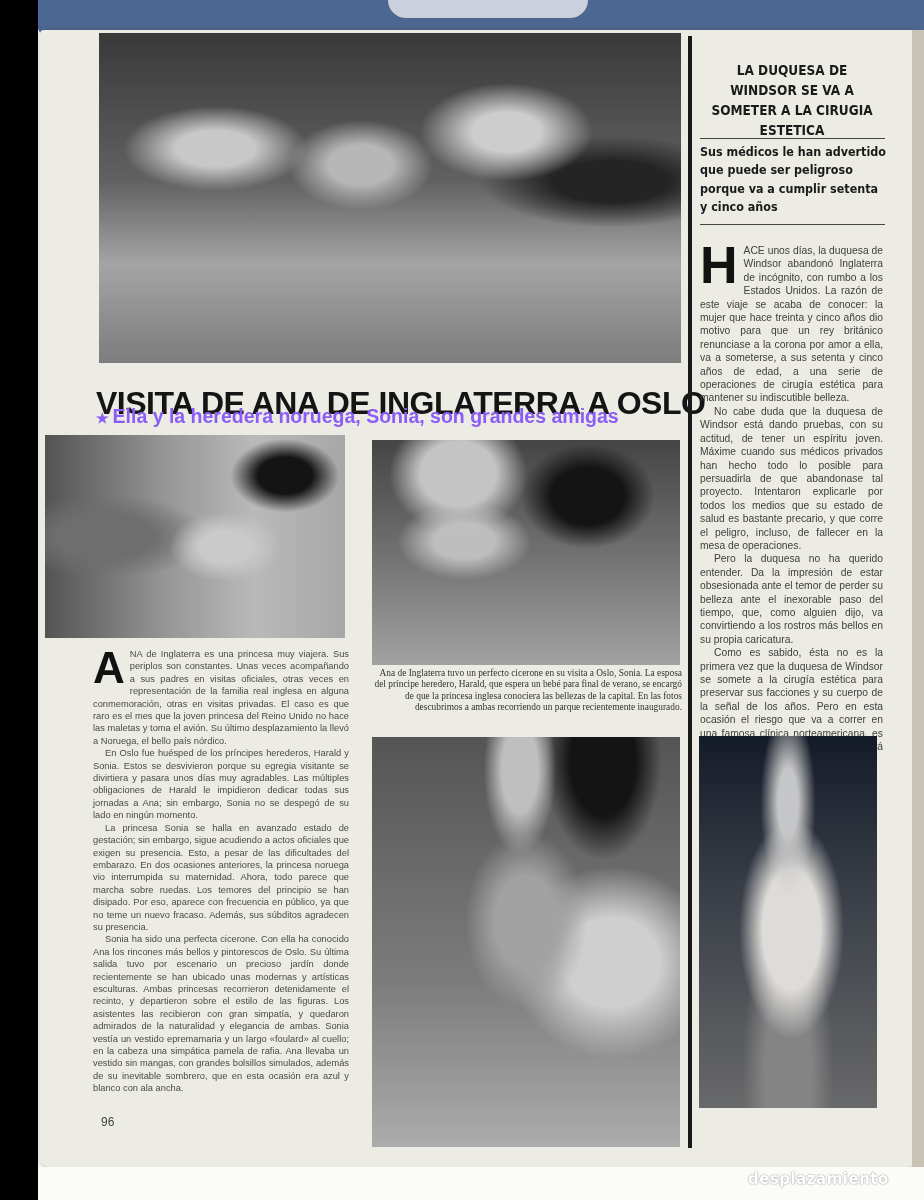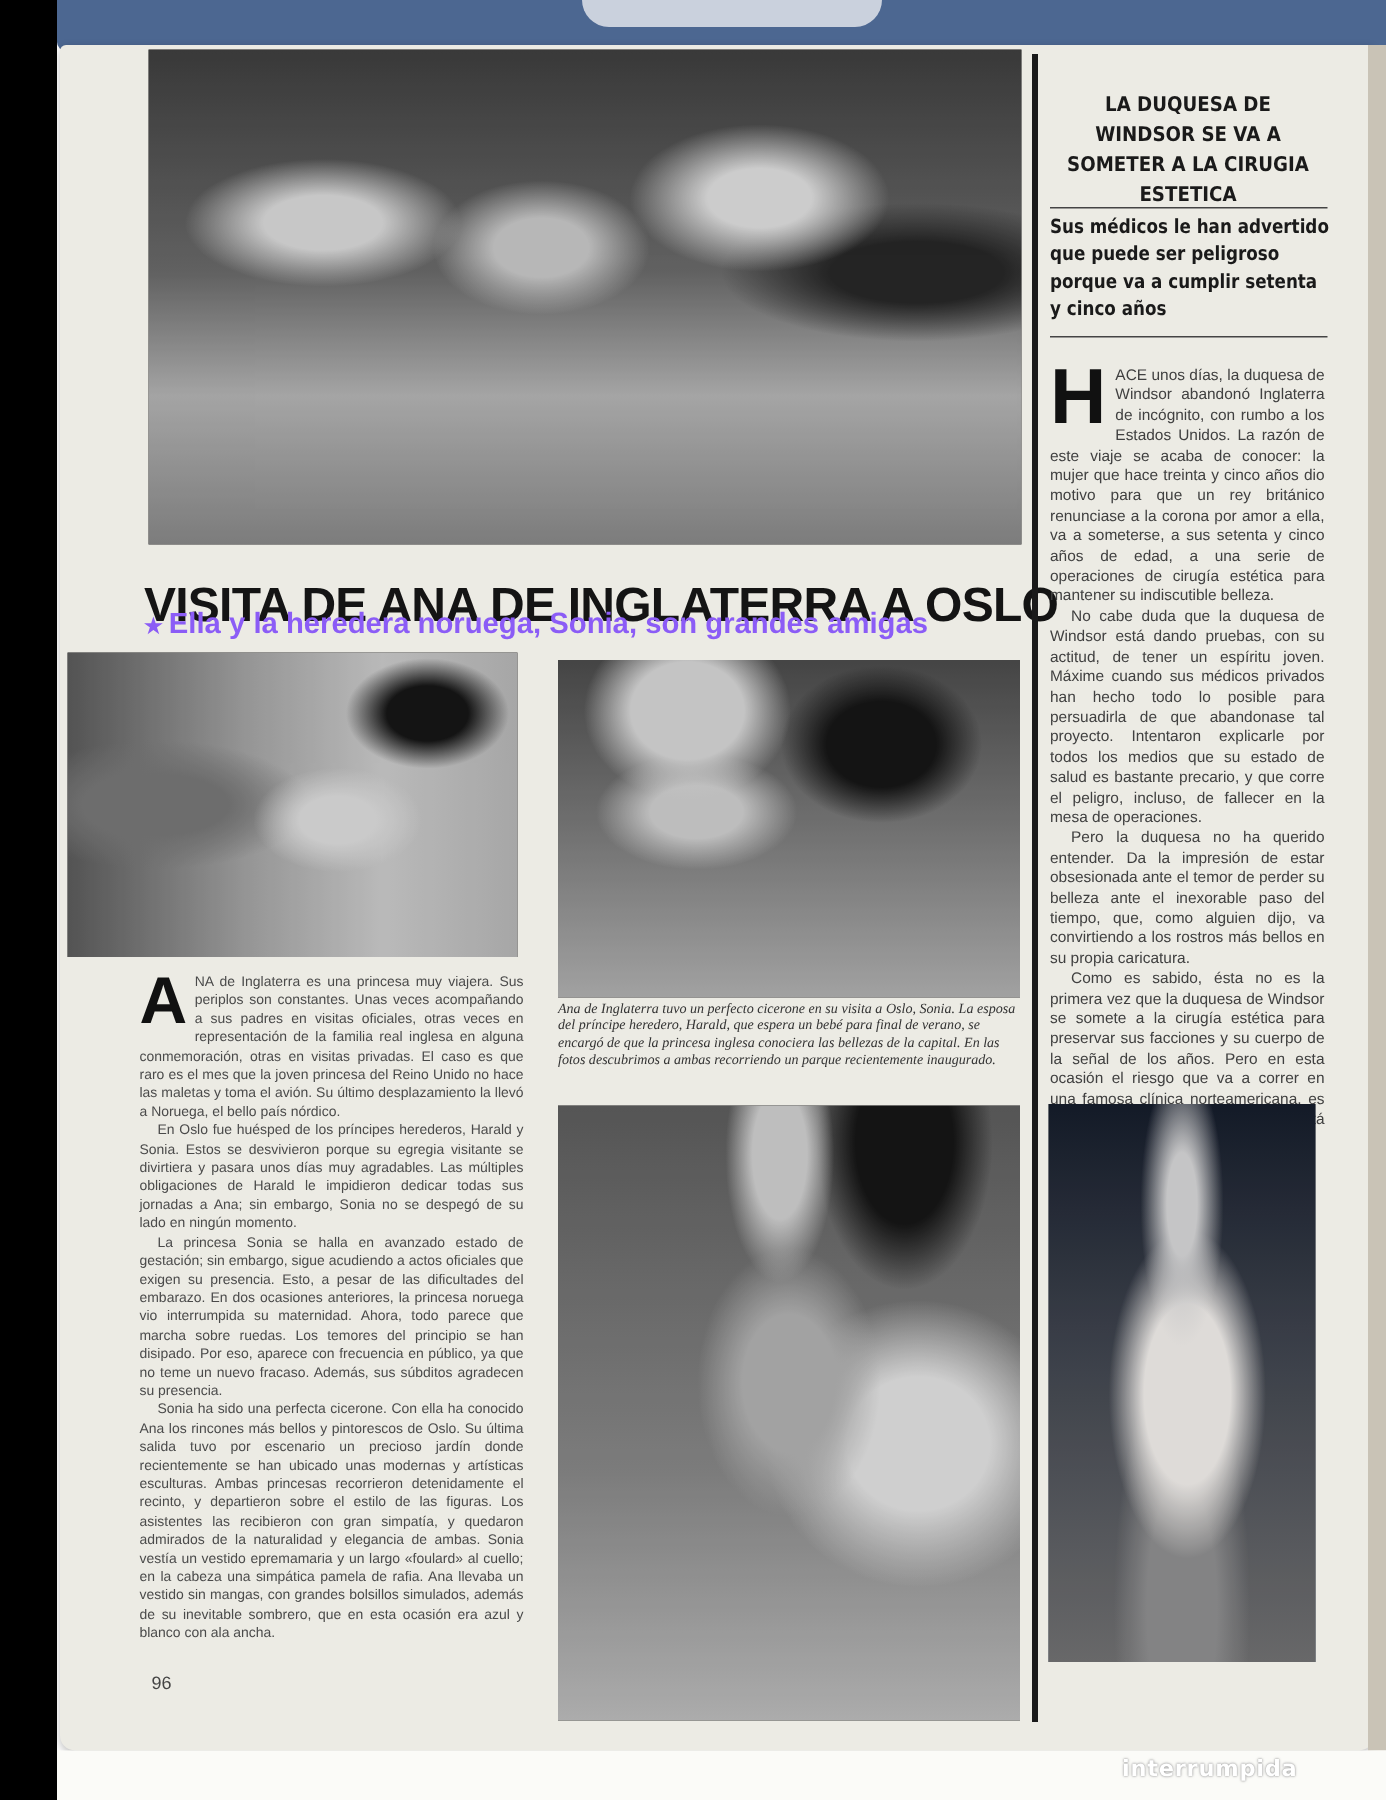--- a/index.html
+++ b/index.html
@@ -15,21 +15,21 @@
       radial-gradient(ellipse at 60% 30%, #d7d7d7 0 10%, transparent 28%),
       radial-gradient(ellipse at 80% 60%, #9a9a9a 0 14%, transparent 34%),
       linear-gradient(180deg, #555 0%, #8e8e8e 60%, #c7c7c7 100%); opacity:.85; }
   .headline { position:absolute; left:96px; top:370px; width:590px; font-family:"Liberation Sans", sans-serif; font-weight:bold; font-size:32px; color:#141414; letter-spacing:-0.5px; line-height:34px; white-space:nowrap;margin-top:16px; }
   .subhead { position:absolute; left:96px; top:405px; width:590px; font-weight:bold; font-size:19.5px; color:#8b5cf6; white-space:nowrap; line-height:22px; }
   .subhead .star { font-size:14px; margin-right:4px; }
   .body-col { position:absolute; font-family:"Liberation Sans", sans-serif; font-size:9.3px; line-height:12.4px; color:#4a4a4a; text-align:justify; }
   .body-col p { margin:0; text-indent:12px; }
   .body-col p.first { text-indent:0; }
   .dropcap { float:left; font-weight:bold; font-size:44px; line-height:36px; color:#111; margin:2px 5px 0 0; font-family:"Liberation Sans", sans-serif; }
-  .caption { position:absolute; left:372px; top:668px; width:310px; font-family:"Liberation Serif", serif; font-size:9.4px; line-height:11.4px; color:#333; text-align:left;font-style:italic; }
+  .caption { position:absolute; left:372px; top:668px; width:310px; font-family:"Liberation Serif", serif; font-size:9.4px; line-height:11.4px; color:#333; text-align:right; }
   .sidebar-rule { position:absolute; left:688px; top:36px; width:4px; height:1112px; background:#1a1a1a; }
   .side-title { position:absolute; left:697px; top:60px; width:190px; text-align:center; font-family:"DejaVu Sans", sans-serif; font-weight:bold; font-size:13.5px; line-height:20px; color:#1a1a1a; transform:scaleX(0.9); transform-origin:center; }
   .side-hr { position:absolute; left:700px; height:1px; background:#444; width:185px; }
   .side-sub { position:absolute; left:700px; top:143px; width:190px; font-family:"DejaVu Sans", sans-serif; font-weight:bold; font-size:13px; line-height:18.4px; color:#1a1a1a; transform:scaleX(0.86); transform-origin:left; width:218px; }
   .side-body { position:absolute; left:700px; top:244px; width:183px; font-size:10.3px; line-height:13.4px; color:#404040; text-align:justify; }
   .side-body p { margin:0; text-indent:14px; }
   .side-body p.first { text-indent:0; }
   .side-body .dropcap { font-size:52px; line-height:42px; margin:0 6px 0 0; }
   .pagenum { position:absolute; left:101px; top:1115px; font-size:12px; color:#444; }
   .watermark { position:absolute; left:748px; top:1170px; font-family:"DejaVu Sans", sans-serif; font-weight:bold; font-size:15px; color:#fff; letter-spacing:0.5px; text-shadow:0 0 1px #999, 0 0 2px #aaa; }
@@ -108,13 +108,13 @@
 
 <div class="photo" style="left:699px; top:736px; width:178px; height:372px; background:#1c2433;">
   <div class="ph-inner" style="background:
     radial-gradient(ellipse at 50% 18%, #cfcfcf 0 8%, transparent 22%),
     radial-gradient(ellipse at 52% 52%, #e9e6e2 0 22%, transparent 40%),
     radial-gradient(ellipse at 50% 90%, #8a8a8a 0 18%, transparent 36%),
     linear-gradient(180deg, #141b28 0%, #3a3f48 40%, #6d6d6d 100%); opacity:.95;"></div>
 </div>
 
 <div class="bottom"></div>
-<div class="watermark">interrumpida</div>
+<div class="watermark">desplazamiento</div>
 
 </body></html>

